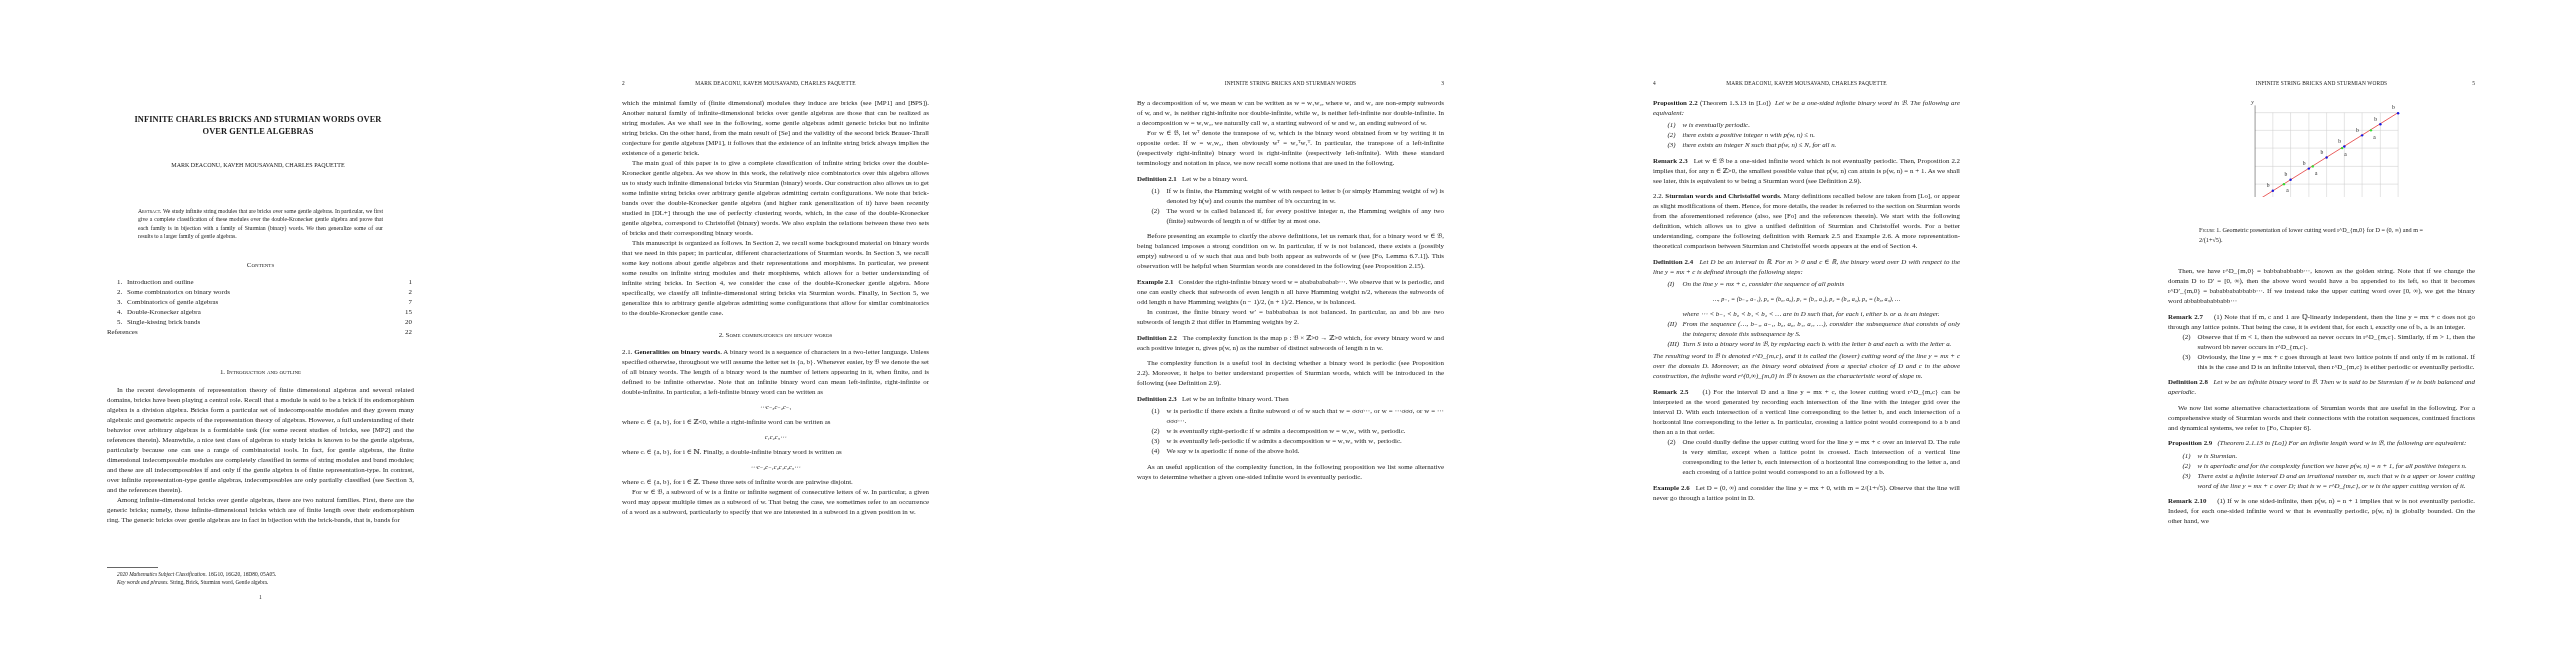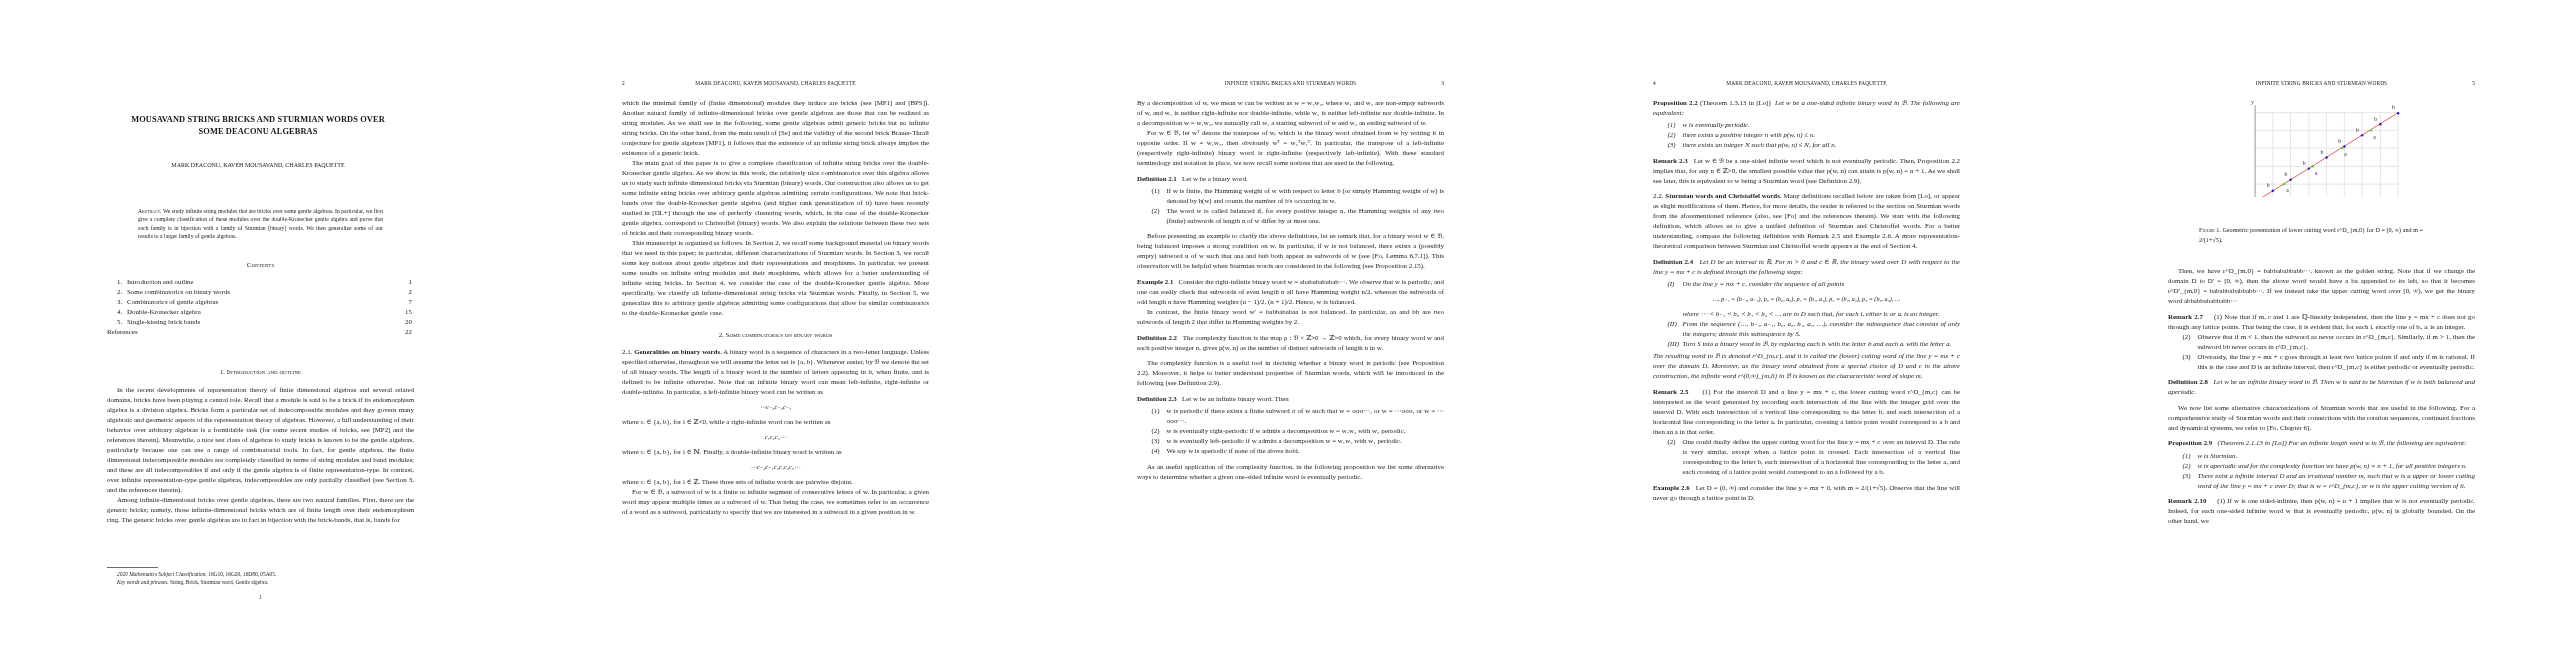--- a/index.html
+++ b/index.html
@@ -38,22 +38,22 @@
 </style>
 </head>
 <body>
 
 <div class="stamp">
   <span>arXiv:2510.22377v1  [math.RT]  25 Oct 2025</span>
 </div>
 
 <div class="page" style="left:0px">
   <div class="title">
-    <div>MOUSAVAND STRING BRICKS AND STURMIAN WORDS OVER</div>
-    <div>SOME DEACONU ALGEBRAS</div>
+    <div>INFINITE CHARLES BRICKS AND STURMIAN WORDS OVER</div>
+    <div>OVER GENTLE ALGEBRAS</div>
   </div>
   <div class="authors">MARK DEACONU, KAVEH MOUSAVAND, CHARLES PAQUETTE</div>
   <div class="abstract">
     <span class="sc">Abstract.</span>
     <span>We study infinite string modules that are bricks over some gentle algebras. In particular, we first give a complete classification of these modules over the double-Kronecker gentle algebra and prove that each family is in bijection with a family of Sturmian (binary) words. We then generalize some of our results to a larger family of gentle algebras.</span>
   </div>
   <div class="toc-title">Contents</div>
   <div class="toc">
     <div class="toc-row">
         <span><span class="n">1.</span> <span>Introduction and outline</span></span>

